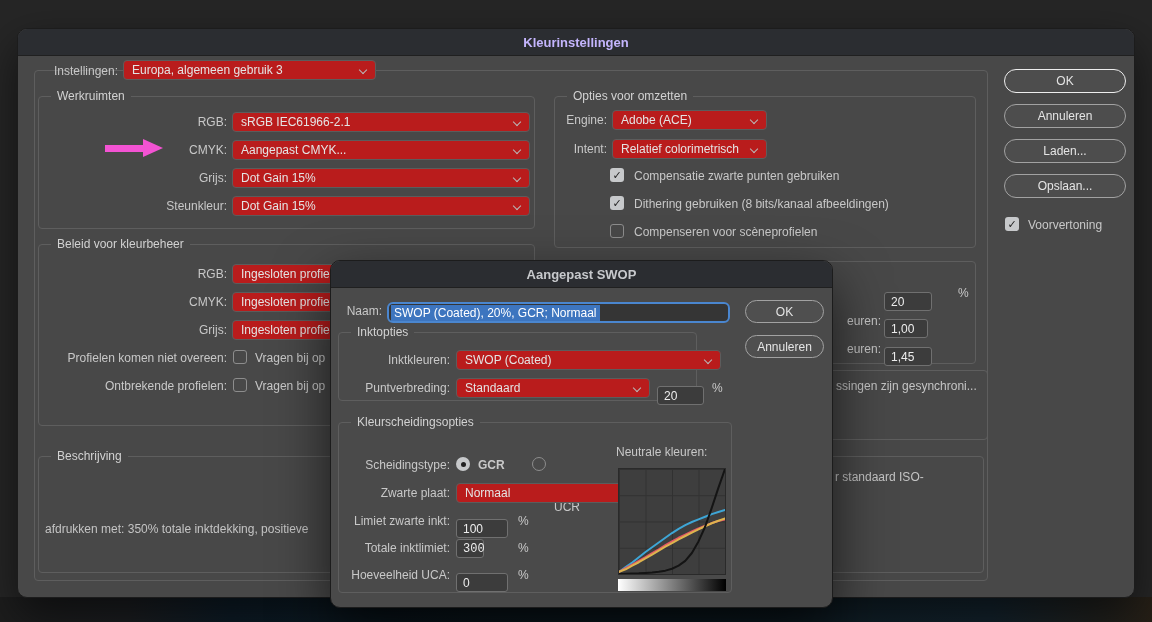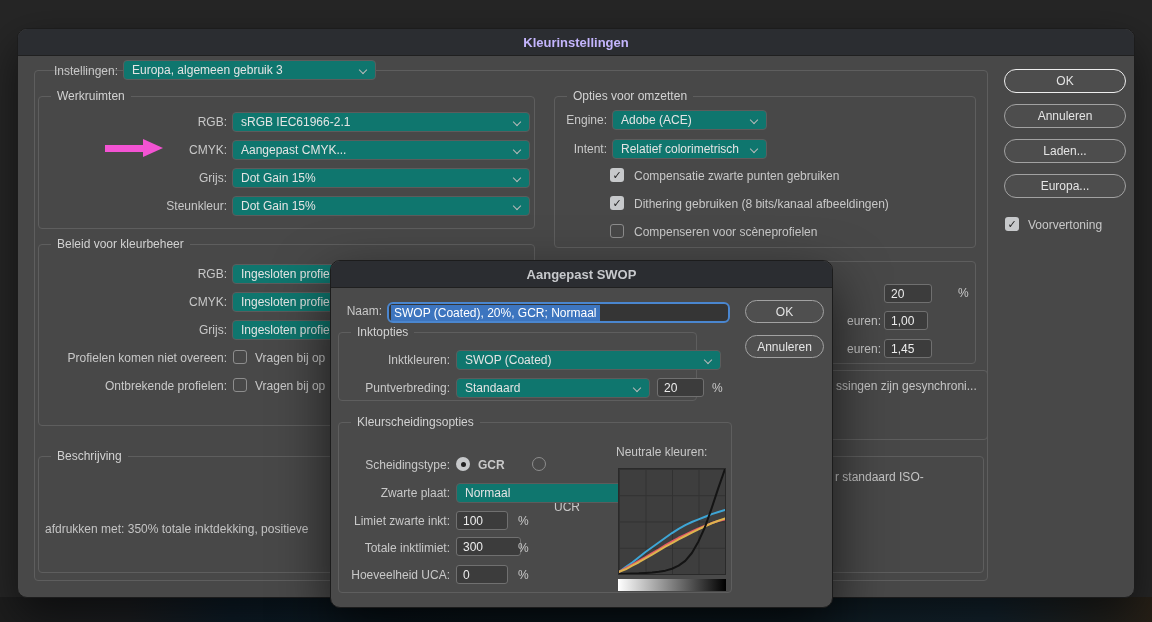--- a/index.html
+++ b/index.html
@@ -18,28 +18,28 @@
 
   .lbl { position:absolute; color:#c8c8c8; font-size:12px; white-space:nowrap; }
   .lbl.r { text-align:right; }
   .frag { color:#c4c4c4; }
 
   .gbox { position:absolute; border:1px solid #5e5e5e; border-radius:4px; }
   .gbox-label { position:absolute; top:-8px; left:12px; background:#484848; padding:0 6px;
     color:#d2d2d2; font-size:12px; white-space:nowrap; }
   .cmyk .gbox-label { background:#4a4a4a; }
 
-  .select { position:absolute; height:20px; background:#0f766e; border:1px solid #5c5c5c;
+  .select { position:absolute; height:20px; background:#b91c1c; border:1px solid #5c5c5c;
     border-radius:4px; display:flex; align-items:center; padding:0 20px 0 8px; }
   .sel-text { color:#e4e4e4; font-size:12px; white-space:nowrap; overflow:hidden; }
   .chev { position:absolute; right:9px; top:6px; width:6px; height:6px;
     border-right:1.6px solid #b9b9b9; border-bottom:1.6px solid #b9b9b9; transform:rotate(45deg); }
 
   .nf { position:absolute; height:19px; background:#3c3c3c; border:1px solid #707070;
-    border-radius:3px; color:#ededed; font-size:12px; display:flex; align-items:center; padding:0 6px; }
+    border-radius:3px; color:#ededed; font-size:12px; display:flex; align-items:center; padding:0 6px;margin-top:8px; }
 
   .pill { position:absolute; border:1px solid #a2a2a2; border-radius:12px; background:rgba(255,255,255,.03);
     color:#e4e4e4; font-size:12px; display:flex; align-items:center; justify-content:center; cursor:default; }
   .pill.default { border:1.5px solid #eeeeee; }
 
   .cb { position:absolute; width:14px; height:14px; border-radius:3px; }
   .cb.checked { background:#c7c9cb; }
   .cb.checked .tick { display:block; color:#1f1f1f; font-size:11px; font-weight:bold; line-height:14px; text-align:center; }
   .cb.unchecked { background:transparent; border:1px solid #8d8d8d; }
 
@@ -184,21 +184,21 @@
     <div class="pill default" style="left:986px; top:40px; width:122px; height:24px;">
         <span>OK</span>
       </div>
     <div class="pill" style="left:986px; top:75px; width:122px; height:24px;">
         <span>Annuleren</span>
       </div>
     <div class="pill" style="left:986px; top:110px; width:122px; height:24px;">
         <span>Laden...</span>
       </div>
     <div class="pill" style="left:986px; top:145px; width:122px; height:24px;">
-        <span>Europa...</span>
+        <span>Opslaan...</span>
       </div>
     <span class="cb checked" style="left:987px; top:188px;">
         <span class="tick">✓</span>
       </span>
     <div class="lbl" style="left:1010px; top:189px;">Voorvertoning</div>
   </div>
 
   <div class="dialog cmyk" style="left:330px; top:260px; width:503px; height:348px; background:#4a4a4a; box-shadow:0 22px 55px rgba(0,0,0,.65);">
     <div class="titlebar bright">
       <span>Aangepast SWOP</span>
@@ -249,21 +249,21 @@
         <span class="chev"></span>
       </div>
 
       <div class="lbl r" style="left:0; top:91px; width:111px;">Limiet zwarte inkt:</div>
       <div class="nf" style="left:117px; top:88px; width:52px;">
           <span>100</span>
         </div>
       <div class="lbl" style="left:179px; top:91px;">%</div>
 
       <div class="lbl r" style="left:0; top:118px; width:111px;">Totale inktlimiet:</div>
-      <div class="nf" style="left:117px; top:114px; width:65px;">
+      <div class="nf" style="left:117px; top:108px; width:28px;font-family:Liberation Mono, monospace;">
           <span>300</span>
         </div>
       <div class="lbl" style="left:179px; top:118px;">%</div>
 
       <div class="lbl r" style="left:0; top:145px; width:111px;">Hoeveelheid UCA:</div>
       <div class="nf" style="left:117px; top:142px; width:52px;">
           <span>0</span>
         </div>
       <div class="lbl" style="left:179px; top:145px;">%</div>
 

